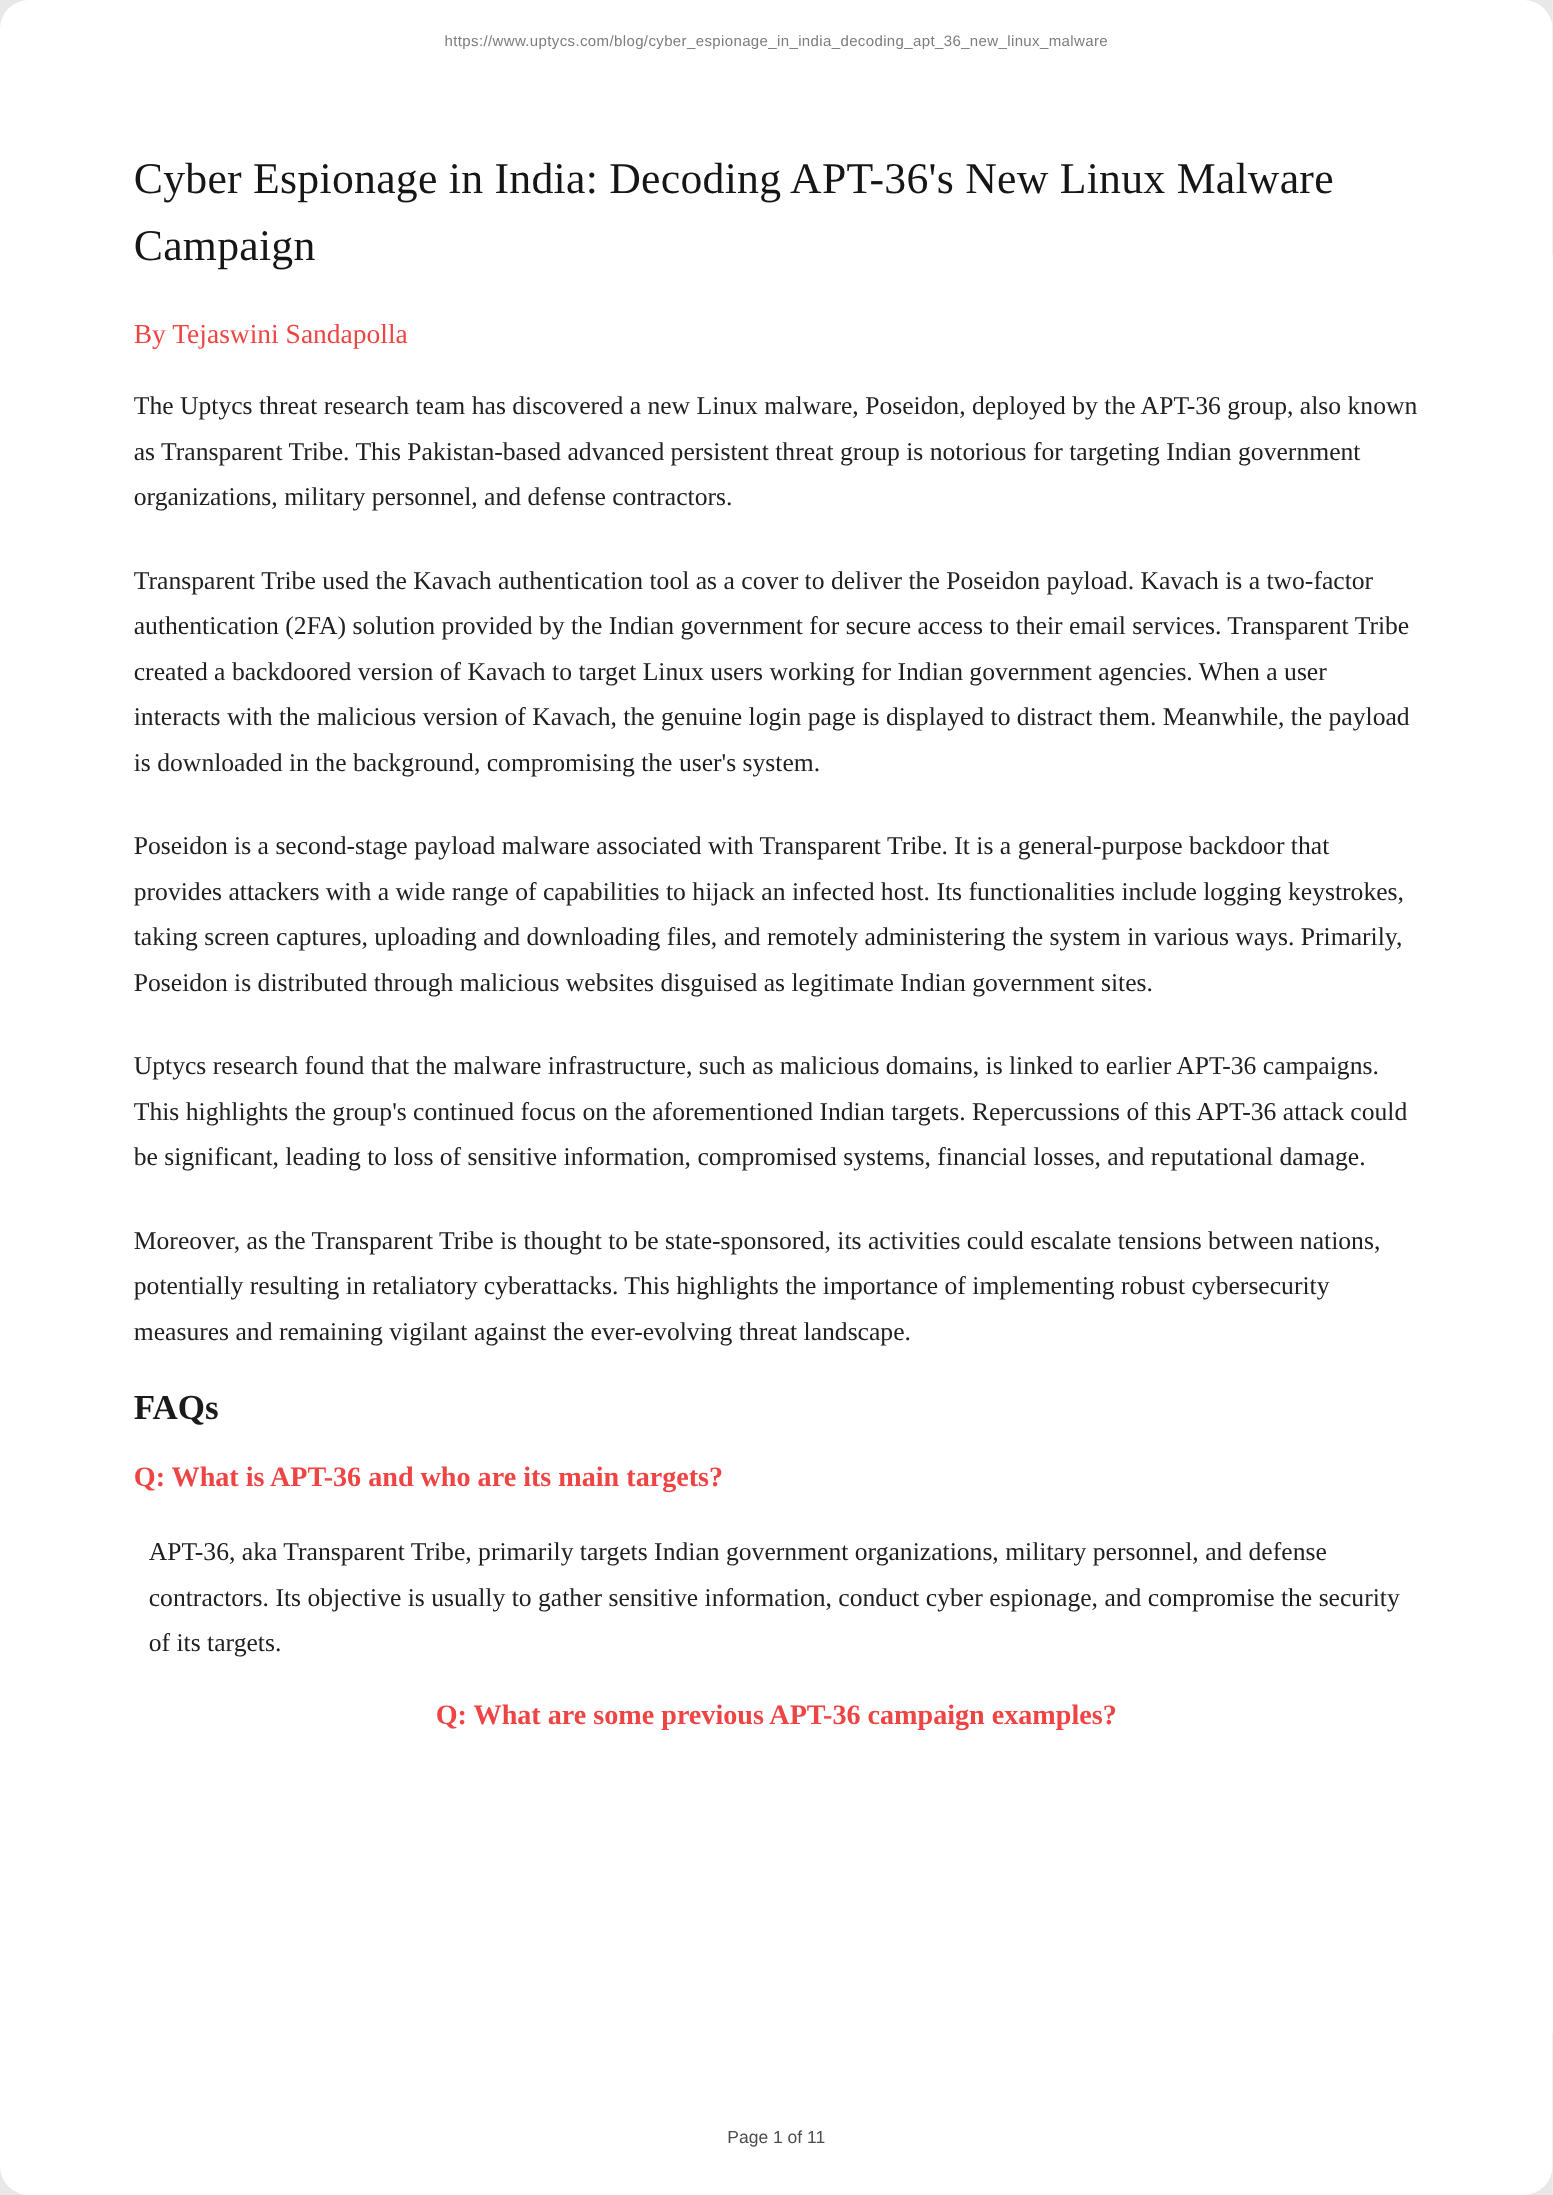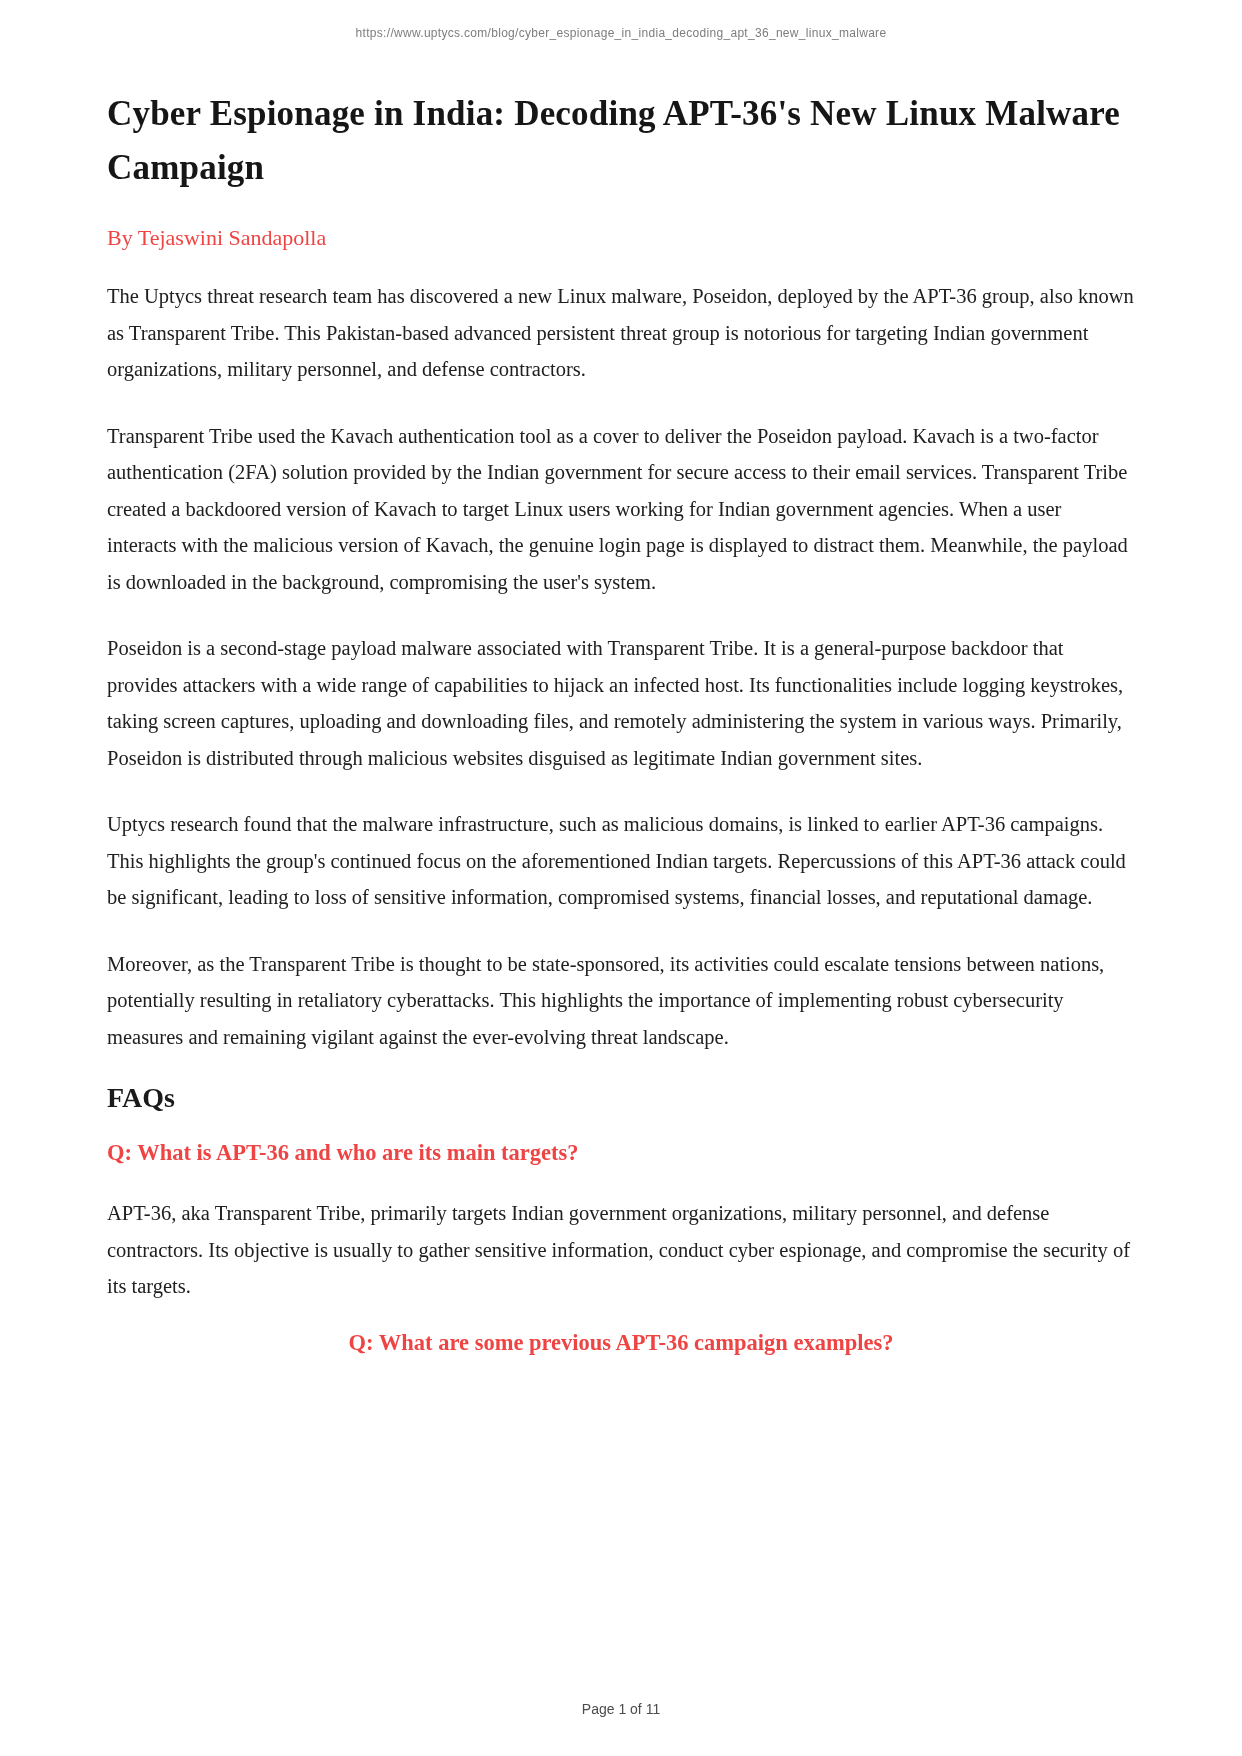--- a/index.html
+++ b/index.html
@@ -6,20 +6,21 @@
   html, body { background: #e8e8e8; }
   body { font-family: "Liberation Serif", serif; }
 
   .page {
     position: relative;
     width: 1242px;
     height: 1756px;
     margin: 0 auto;
     background: #ffffff;
     overflow: hidden;
+    border-radius: 23px;
   }
 
   .print-header {
     position: absolute;
     top: 26px;
     left: 0;
     right: 0;
     text-align: center;
     font-family: "Liberation Sans", sans-serif;
     font-size: 12px;
@@ -28,24 +29,24 @@
   }
 
   .content {
     position: absolute;
     top: 0;
     left: 107px;
     width: 1028px;
   }
 
   .article-title {
-    margin-top: 87px;
+    margin-top: 116px;
     font-size: 35px;
     line-height: 54px;
-    font-weight: bold;
+    font-weight: normal;
     color: #161616;
     letter-spacing: 0.2px;
   }
 
   .byline {
     margin-top: 28px;
     font-size: 22px;
     line-height: 29px;
     color: #ef4444;
   }
@@ -81,20 +82,21 @@
     font-weight: bold;
     color: #ef4444;
   }
   .faq-question.second { margin-top: 22px; text-align: center; }
 
   .faq-answer {
     margin-top: 26px;
     font-size: 20.5px;
     line-height: 36.5px;
     color: #202020;
+    margin-left: 12px;
   }
 
   .print-footer {
     position: absolute;
     top: 1701px;
     left: 0;
     right: 0;
     text-align: center;
     font-family: "Liberation Sans", sans-serif;
     font-size: 14px;

